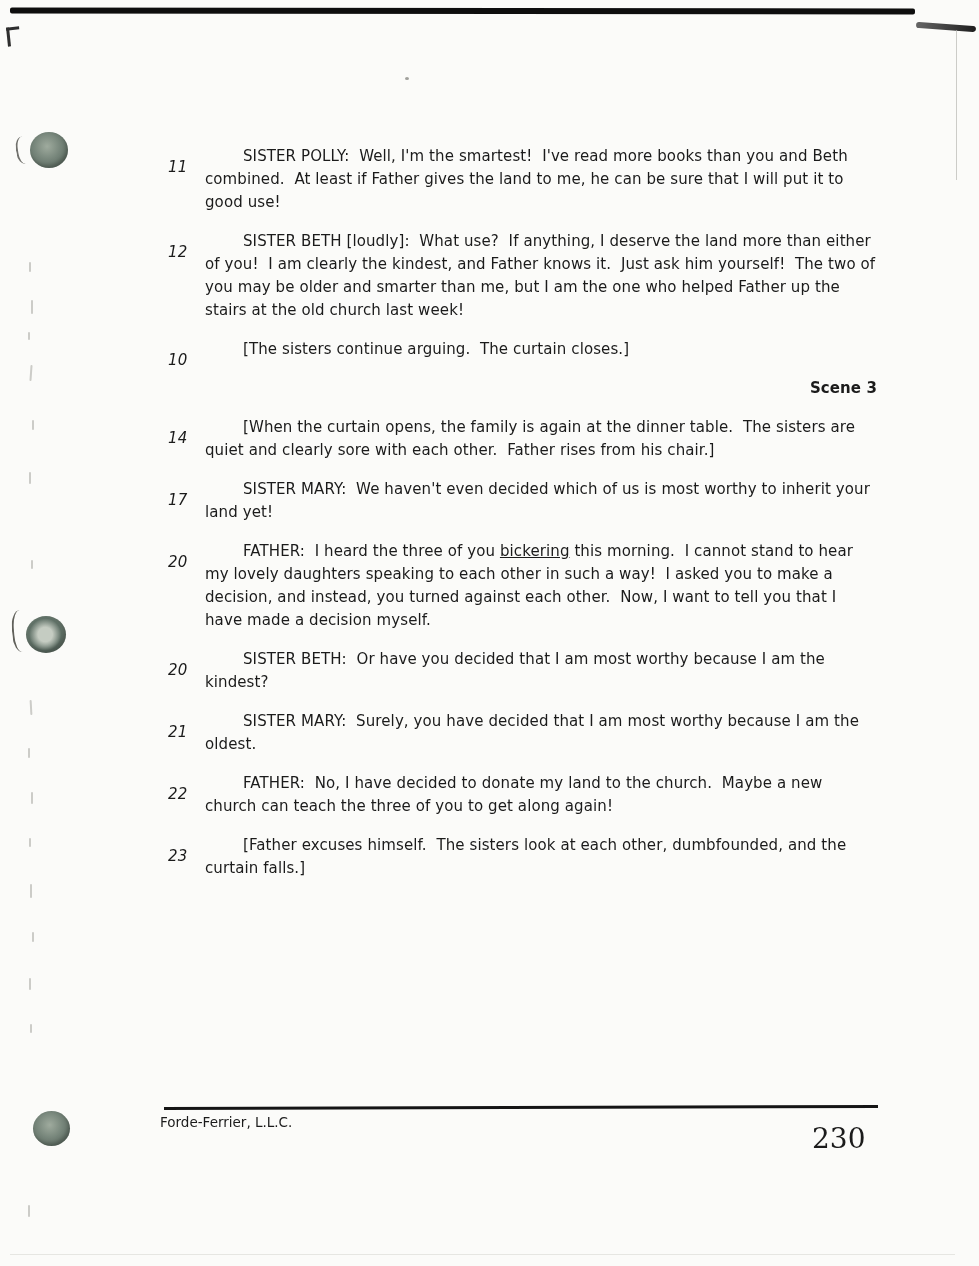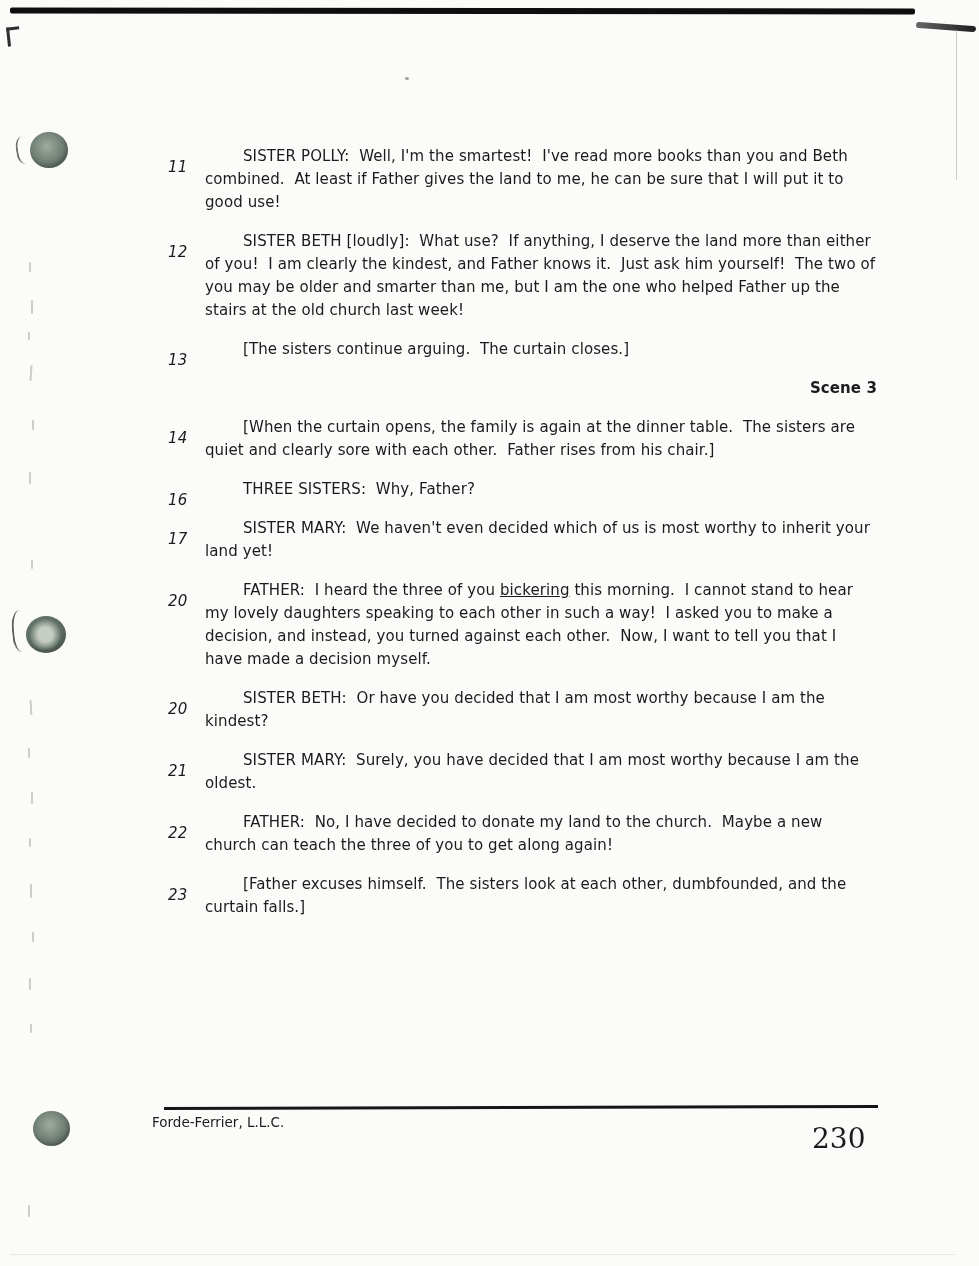--- a/index.html
+++ b/index.html
@@ -49,21 +49,21 @@
   .para { position: relative; margin: 0 0 16px 0; }
   .para-num { position: absolute; left: -37px; top: 0; font-style: italic; margin-top: 11px; }
   .para-text { text-indent: 38px; }
   .seg-italic { }
   .seg-underline { text-decoration: underline; }
   .scene-heading { font-weight: bold; text-align: right; margin: 0 0 16px 0; }
 
   
   .footer-rule { position: absolute; left: 164px; top: 1106px; width: 714px; height: 3px;
                  background: #151515; transform: rotate(-0.15deg); }
-  .footer-publisher { position: absolute; left: 152px; top: 1114px; font-size: 13.5px; }
+  .footer-publisher { position: absolute; left: 160px; top: 1114px; font-size: 13.5px; }
   .page-number { position: absolute; left: 812px; top: 1122px;
                  font-family: "DejaVu Serif", "Liberation Serif", serif; font-size: 28px; }
 </style>
 </head>
 <body>
 
 <div class="page">
 
   <div class="top-bar"></div>
   <div class="top-right-wedge"></div>
@@ -98,31 +98,27 @@
   <main class="script-body">
       <div class="para">
     <span class="para-num">11</span>
     <div class="para-text"><span class="seg-normal">SISTER POLLY:&nbsp; Well, I'm the smartest!&nbsp; I've read more books than you and Beth combined.&nbsp; At least if Father gives the land to me, he can be sure that I will put it to good use!</span></div>
   </div>
       <div class="para">
     <span class="para-num">12</span>
     <div class="para-text"><span class="seg-normal">SISTER BETH </span><span class="seg-italic">[loudly]</span><span class="seg-normal">:&nbsp; What use?&nbsp; If anything, I deserve the land more than either of you!&nbsp; I am clearly the kindest, and Father knows it.&nbsp; Just ask him yourself!&nbsp; The two of you may be older and smarter than me, but I am the one who helped Father up the stairs at the old church last week!</span></div>
   </div>
       <div class="para">
-    <span class="para-num">13</span>
+    <span class="para-num">10</span>
     <div class="para-text"><span class="seg-italic">[The sisters continue arguing.&nbsp; The curtain closes.]</span></div>
   </div>
       <div class="scene-heading">Scene 3</div>
       <div class="para">
     <span class="para-num">14</span>
     <div class="para-text"><span class="seg-italic">[When the curtain opens, the family is again at the dinner table.&nbsp; The sisters are quiet and clearly sore with each other.&nbsp; Father rises from his chair.]</span></div>
-  </div>
-      <div class="para">
-    <span class="para-num">16</span>
-    <div class="para-text"><span class="seg-normal">THREE SISTERS:&nbsp; Why, Father?</span></div>
   </div>
       <div class="para">
     <span class="para-num">17</span>
     <div class="para-text"><span class="seg-normal">SISTER MARY:&nbsp; We haven't even decided which of us is most worthy to inherit your land yet!</span></div>
   </div>
       <div class="para">
     <span class="para-num">20</span>
     <div class="para-text"><span class="seg-normal">FATHER:&nbsp; I heard the three of you </span><span class="seg-underline">bickering</span><span class="seg-normal"> this morning.&nbsp; I cannot stand to hear my lovely daughters speaking to each other in such a way!&nbsp; I asked you to make a decision, and instead, you turned against each other.&nbsp; Now, I want to tell you that I have made a decision myself.</span></div>
   </div>
       <div class="para">

